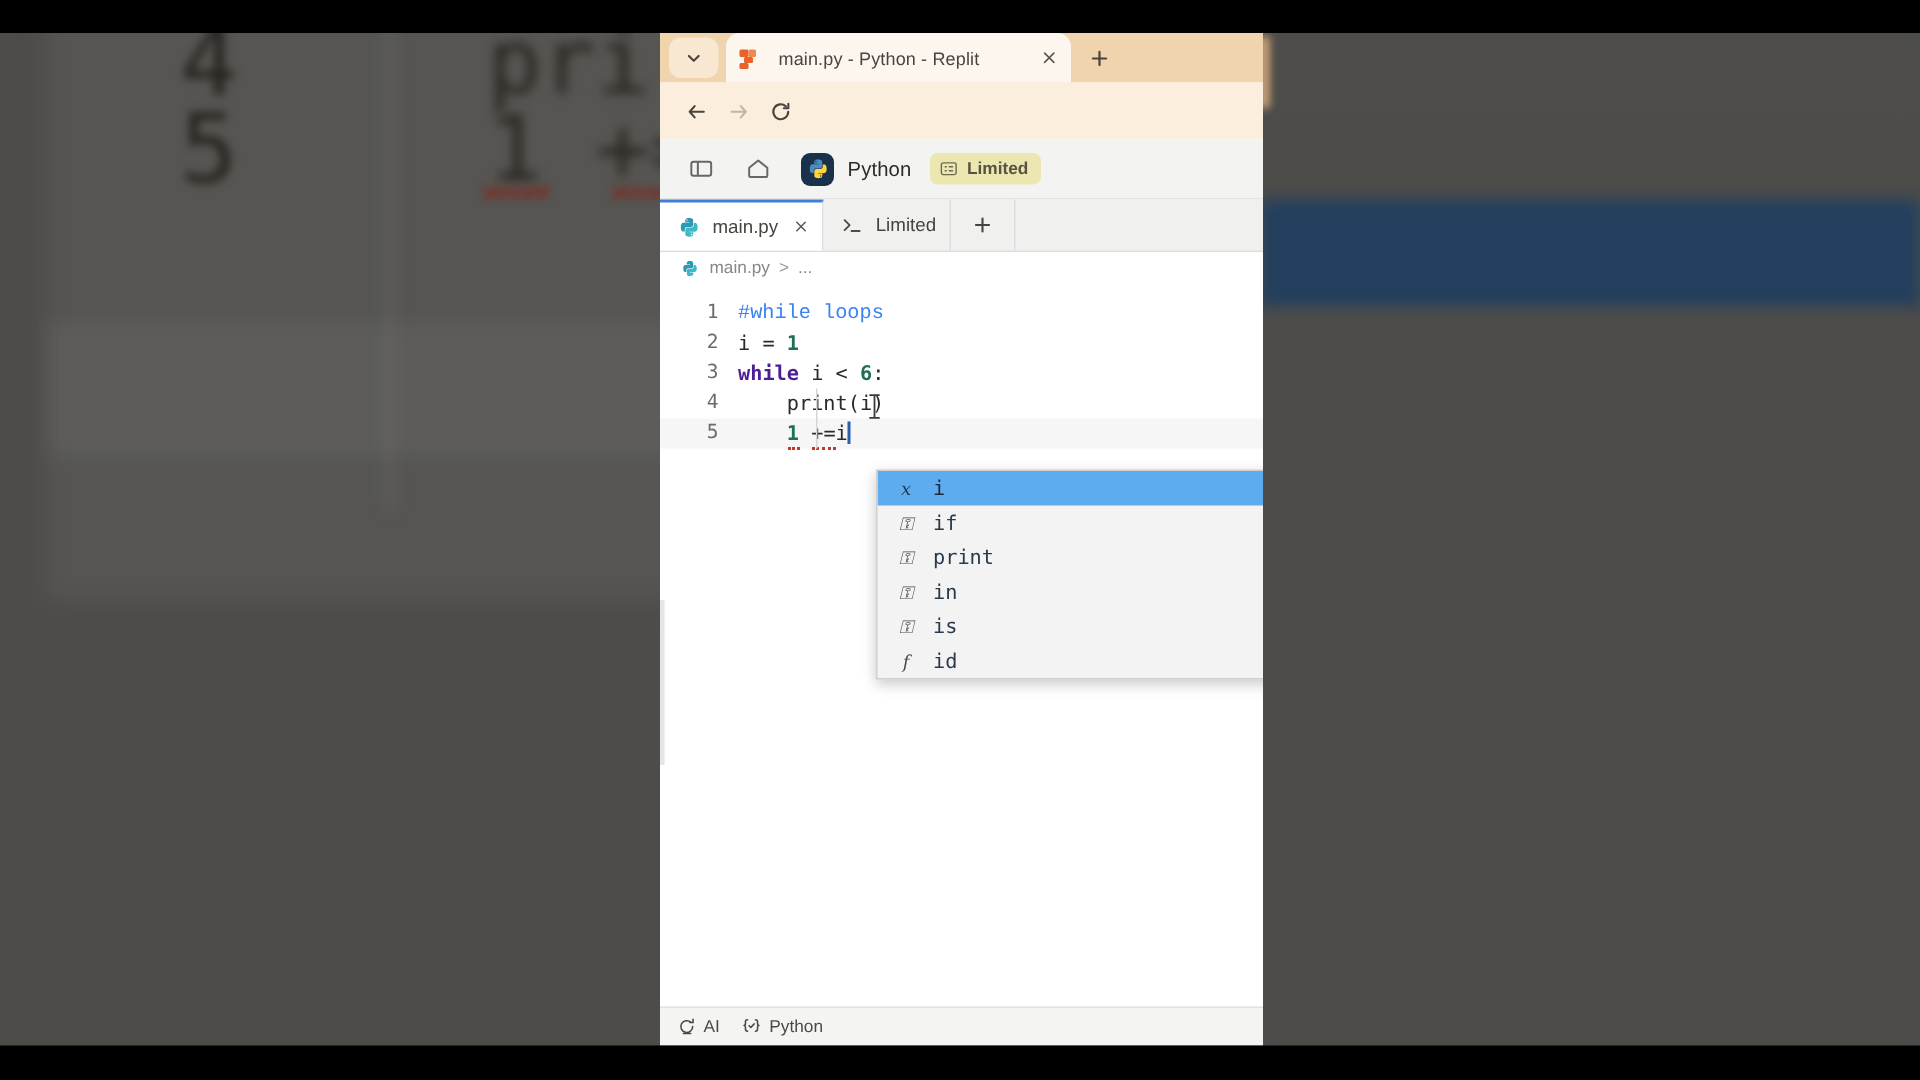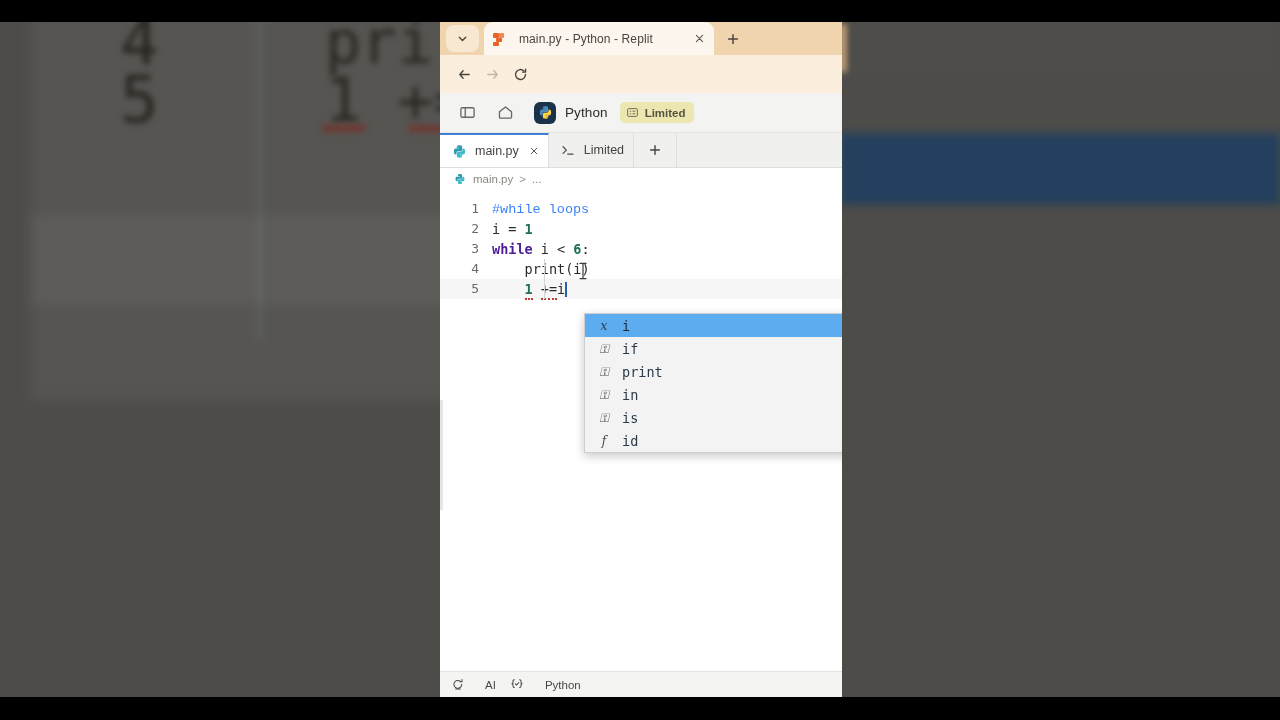--- a/index.html
+++ b/index.html
@@ -446,21 +446,20 @@
     align-items: center;
     padding-left: 12px;
     box-sizing: border-box;
     font-size: 11.5px;
     color: #4b4945;
   }
   .st-item {
     display: flex;
     align-items: center;
     margin-right: 14px;
-    gap: 16px;
   }
   .st-item .ic { margin-right: 5px; display:flex; }
 
   
   .scrollhint {
     position: absolute;
     left: 440px;
     top: 400px;
     width: 3px;
     height: 110px;

